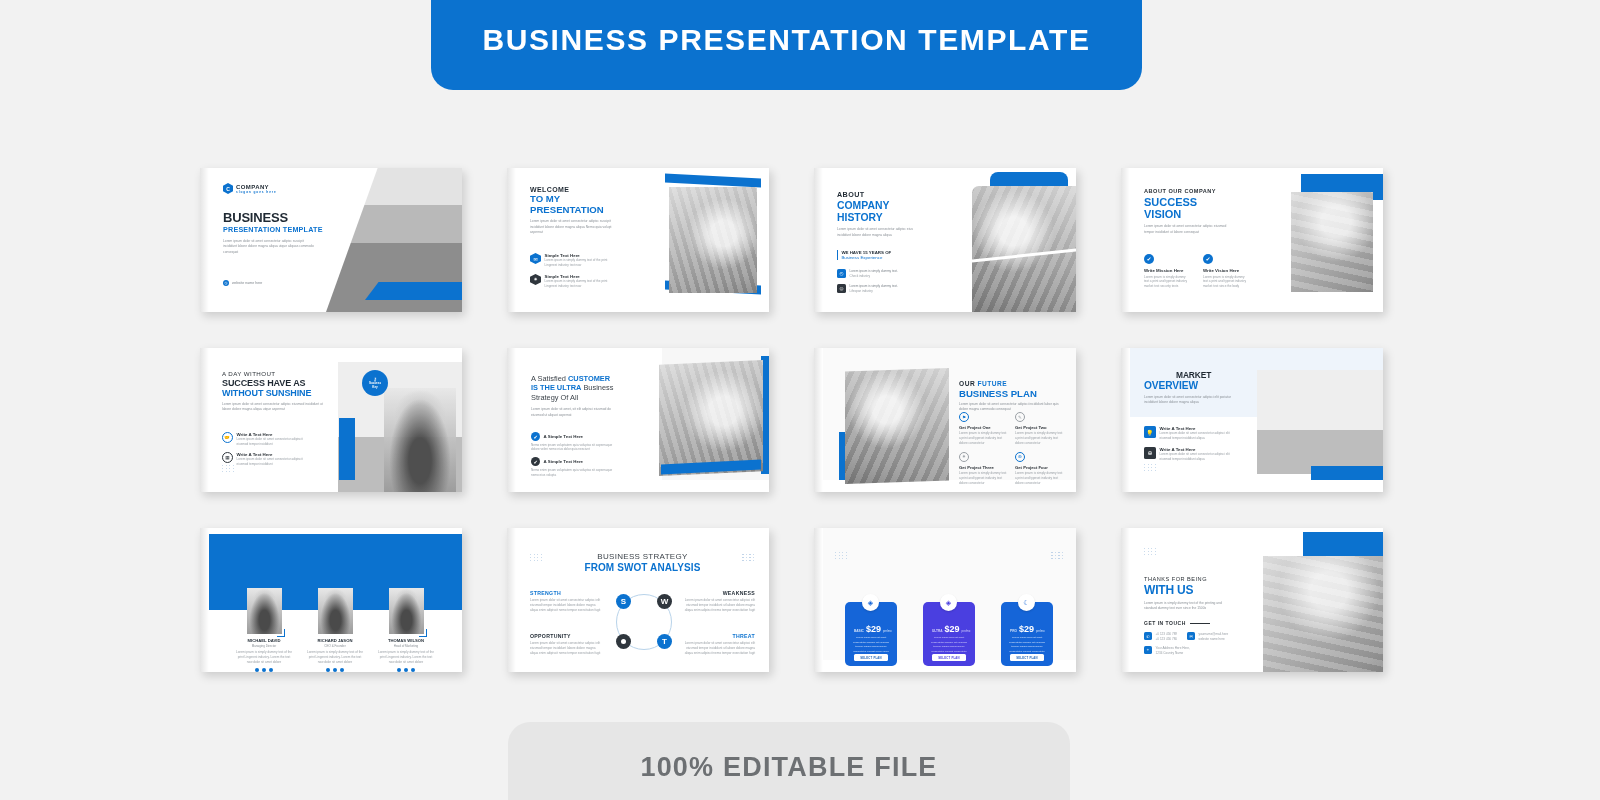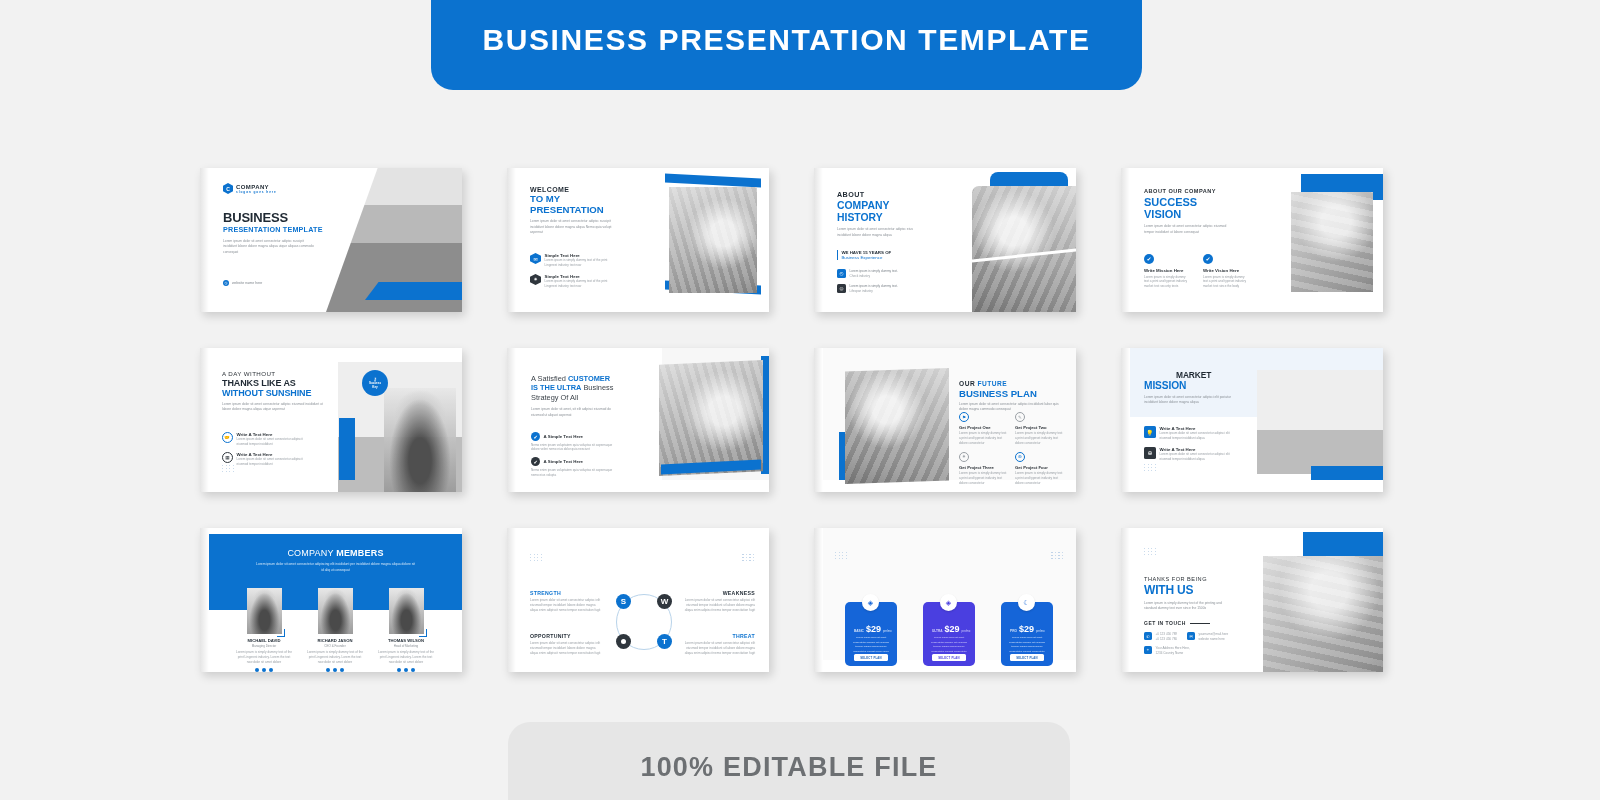--- a/index.html
+++ b/index.html
@@ -267,21 +267,21 @@
         <div class="photo office" style="position:absolute;right:0;top:14px;width:124px;height:130px;"></div>
         <div class="photo portrait" style="position:absolute;right:6px;top:40px;width:72px;height:104px;opacity:.95;"></div>
         <div class="blue" style="position:absolute;left:130px;bottom:0;width:16px;height:62px;"></div>
         <div class="circ blue" style="position:absolute;right:74px;top:22px;width:26px;height:26px;flex-direction:column;line-height:1.1;">
           <div style="font-size:5px;">⚷</div>
           <div style="font-size:3px;font-weight:bold;">Success</div>
           <div style="font-size:3px;font-weight:bold;">Key</div>
         </div>
         <div style="position:absolute;left:13px;top:22px;">
           <div style="font-size:6.2px;color:#2b3137;letter-spacing:.4px;">A DAY WITHOUT</div>
-          <div style="font-size:9px;font-weight:bold;color:#1f2933;letter-spacing:-.1px;margin-top:1px;">THANKS LIKE AS</div>
+          <div style="font-size:9px;font-weight:bold;color:#1f2933;letter-spacing:-.1px;margin-top:1px;">SUCCESS HAVE AS</div>
           <div style="font-size:9px;font-weight:bold;color:#0b72cf;letter-spacing:-.1px;">WITHOUT SUNSHINE</div>
           <div class="lorem" style="width:104px;margin-top:4px;">Lorem ipsum dolor sit amet consectetur adipisc eiusmod incididunt ut labore dolore magna aliqua utque aspernat</div>
         </div>
         <div style="position:absolute;left:13px;top:84px;width:92px;">
           <div class="row">
             <div class="circ-o" style="width:11px;height:11px;">🤝</div>
             <div>
               <div class="lbl">Write A Text Here</div>
               <div class="sub" style="width:70px;">Lorem ipsum dolor sit amet consectetur adipiscit eiusmod tempor incididunt</div>
             </div>
@@ -381,21 +381,21 @@
         </div>
       </div>
     </div>
 
     <div class="slide">
       <div class="sc" style="background:linear-gradient(180deg,#eef4fb 0 52%,#ffffff 52% 100%);">
         <div class="photo office" style="position:absolute;right:0;top:22px;width:126px;height:104px;"></div>
         <div class="blue" style="position:absolute;right:0;bottom:0;width:72px;height:14px;"></div>
         <div style="position:absolute;left:14px;top:22px;">
           <div style="font-size:8.4px;font-weight:bold;color:#1f2933;letter-spacing:-.1px;padding-left:32px;">MARKET</div>
-          <div style="font-size:10.2px;font-weight:bold;color:#0b72cf;letter-spacing:-.1px;">MISSION</div>
+          <div style="font-size:10.2px;font-weight:bold;color:#0b72cf;letter-spacing:-.1px;">OVERVIEW</div>
           <div class="lorem" style="width:92px;margin-top:4px;">Lorem ipsum dolor sit amet consectetur adipisci elit pariatur incididunt labore dolore magna aliqua</div>
         </div>
         <div style="position:absolute;left:14px;top:78px;width:96px;">
           <div class="row">
             <div class="sq blue" style="width:12px;height:12px;font-size:6px;">💡</div>
             <div>
               <div class="lbl">Write A Text Here</div>
               <div class="sub" style="width:72px;">Lorem ipsum dolor sit amet consectetur adipisci elit eiusmod tempor incididunt aliqua</div>
             </div>
           </div>
@@ -420,26 +420,20 @@
             <i></i>
             <i></i>
             <i></i>
         </div>
       </div>
     </div>
 
     <div class="slide">
       <div class="sc">
         <div class="blue" style="position:absolute;left:0;top:6px;width:253px;height:76px;"></div>
-        <div style="position:absolute;left:0;top:20px;width:253px;text-align:center;">
-          <div style="font-size:9px;color:#ffffff;letter-spacing:.2px;">
-            <span>COMPANY </span><span style="font-weight:bold;">MEMBERS</span>
-          </div>
-          <div style="font-size:3.3px;color:#d4e7f8;line-height:1.7;margin:4px auto 0;width:162px;">Lorem ipsum dolor sit amet consectetur adipiscing elit incididunt per incididunt dolore magna aliqua dolore sit id aliq ut consequat</div>
-        </div>
 
         <div class="mframe" style="left:38px;top:60px;">
           <div class="ph photo portrait"></div>
           <div class="br" style="left:-3px;top:-3px;border-right:0;border-bottom:0;"></div>
           <div class="br" style="right:-3px;bottom:-3px;border-left:0;border-top:0;"></div>
         </div>
         <div class="mframe" style="left:109px;top:60px;">
           <div class="ph photo portrait"></div>
         </div>
         <div class="mframe" style="left:180px;top:60px;">
@@ -503,20 +497,24 @@
             <i></i>
             <i></i>
             <i></i>
             <i></i>
             <i></i>
             <i></i>
             <i></i>
             <i></i>
             <i></i>
             <i></i>
+        </div>
+        <div style="position:absolute;left:0;top:24px;width:253px;text-align:center;">
+          <div style="font-size:8px;color:#3d444b;letter-spacing:.3px;">BUSINESS STRATEGY</div>
+          <div style="font-size:10px;font-weight:bold;color:#0b72cf;letter-spacing:.1px;margin-top:1px;">FROM SWOT ANALYSIS</div>
         </div>
 
         <div style="position:absolute;left:100px;top:66px;width:56px;height:56px;border:.8px solid #b8d3ea;border-radius:50%;"></div>
 
         <div class="swotc blue" style="position:absolute;left:100px;top:66px;">
           <span>S</span>
         </div>
         <div class="swotc dark" style="position:absolute;left:141px;top:66px;">
           <span>W</span>
         </div>

